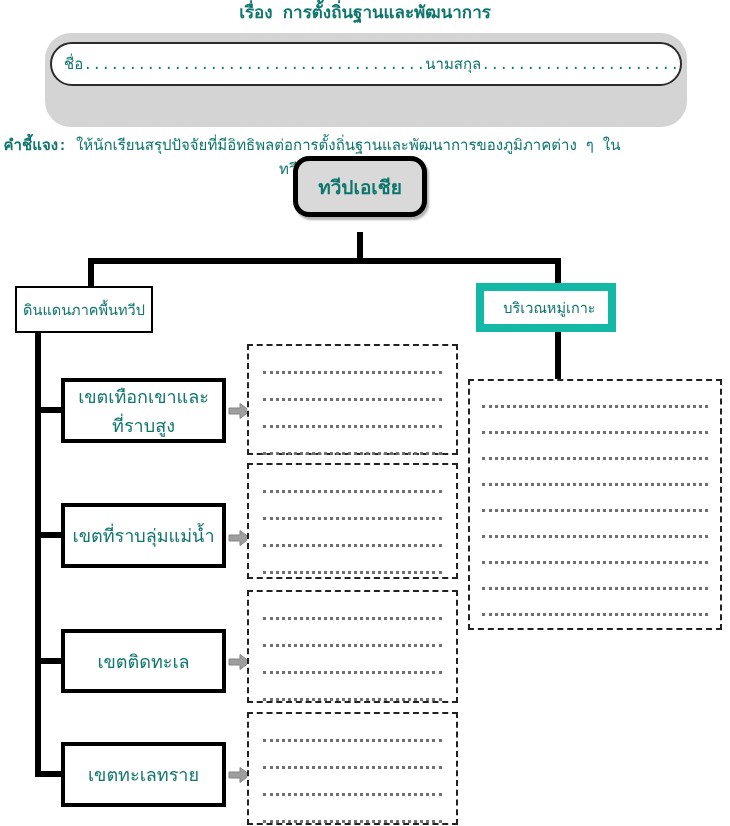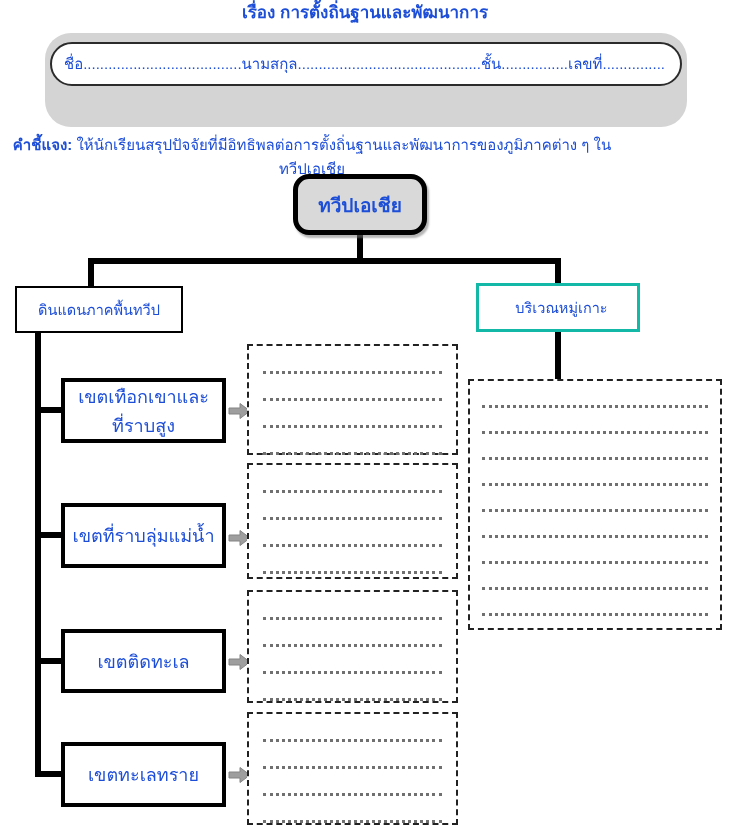--- a/index.html
+++ b/index.html
@@ -1,19 +1,19 @@
 <!DOCTYPE html>
 <html><head>
 <meta charset="utf-8">
 <style>
   * { margin:0; padding:0; box-sizing:border-box; }
   html,body { background:#fff; }
   .sheet {
     position:relative; width:730px; height:826px; background:#ffffff;
-    font-family:Liberation Sans, sans-serif; color:#1d4ed8;
+    font-family:Liberation Mono, monospace; color:#0f766e;
     overflow:hidden;
   }
   .abs { position:absolute; }
   .title {
     top:-2px; left:0; width:730px; text-align:center;
     font-weight:bold; font-size:17px;
   }
   .info-wrap {
     left:45px; top:33px; width:642px; height:94px;
     background:#d4d4d4; border-radius:26px;
@@ -29,27 +29,27 @@
   }
   .instruction {
     top:133px; left:0; width:624px; text-align:center; font-size:15px;
   }
   .instruction .lbl { font-weight:bold; }
   .node {
     display:flex; align-items:center; justify-content:center;
     text-align:center; background:#fff;
   }
   .root-node {
-    left:293px; top:174px; width:134px; height:61px;
+    left:293px; top:156px; width:134px; height:61px;
     background:#d9d9d9; border:5px solid #000; border-radius:16px;
     font-weight:bold; font-size:19px;
     box-shadow:2px 3px 2px rgba(120,120,120,.55);
   }
-  .branch-left  { left:15px;  top:286px; width:168px; height:47px; border:2px solid #000; font-size:14.5px; }
-  .branch-right { left:476px; top:283px; width:164px; height:49px; border:3px solid #14b8a6; font-size:14.5px;padding-left:7px; }
+  .branch-left  { left:15px;  top:286px; width:138px; height:47px; border:2px solid #000; font-size:14.5px; }
+  .branch-right { left:476px; top:283px; width:140px; height:49px; border:8px solid #14b8a6; font-size:14.5px;padding-left:7px; }
   .sub-node { left:61px; width:165px; height:65px; border:4px solid #000; font-size:18px; }
   .sub1 { top:378px; } .sub2 { top:503px; } .sub3 { top:629px; height:64px; } .sub4 { top:742px;text-align:center; }
   .tline { position:absolute; background:#000; }
   .answer-box {
     left:247px; width:211px; border:2px dashed #222;
     padding:1px 14px 0 14px; background:#fff;
   }
   .ab1 { top:344px; height:111px; } .ab2 { top:463px; height:116px; }
   .ab3 { top:590px; height:113px; } .ab4 { top:712px; height:113px; }
   .islands-box {

